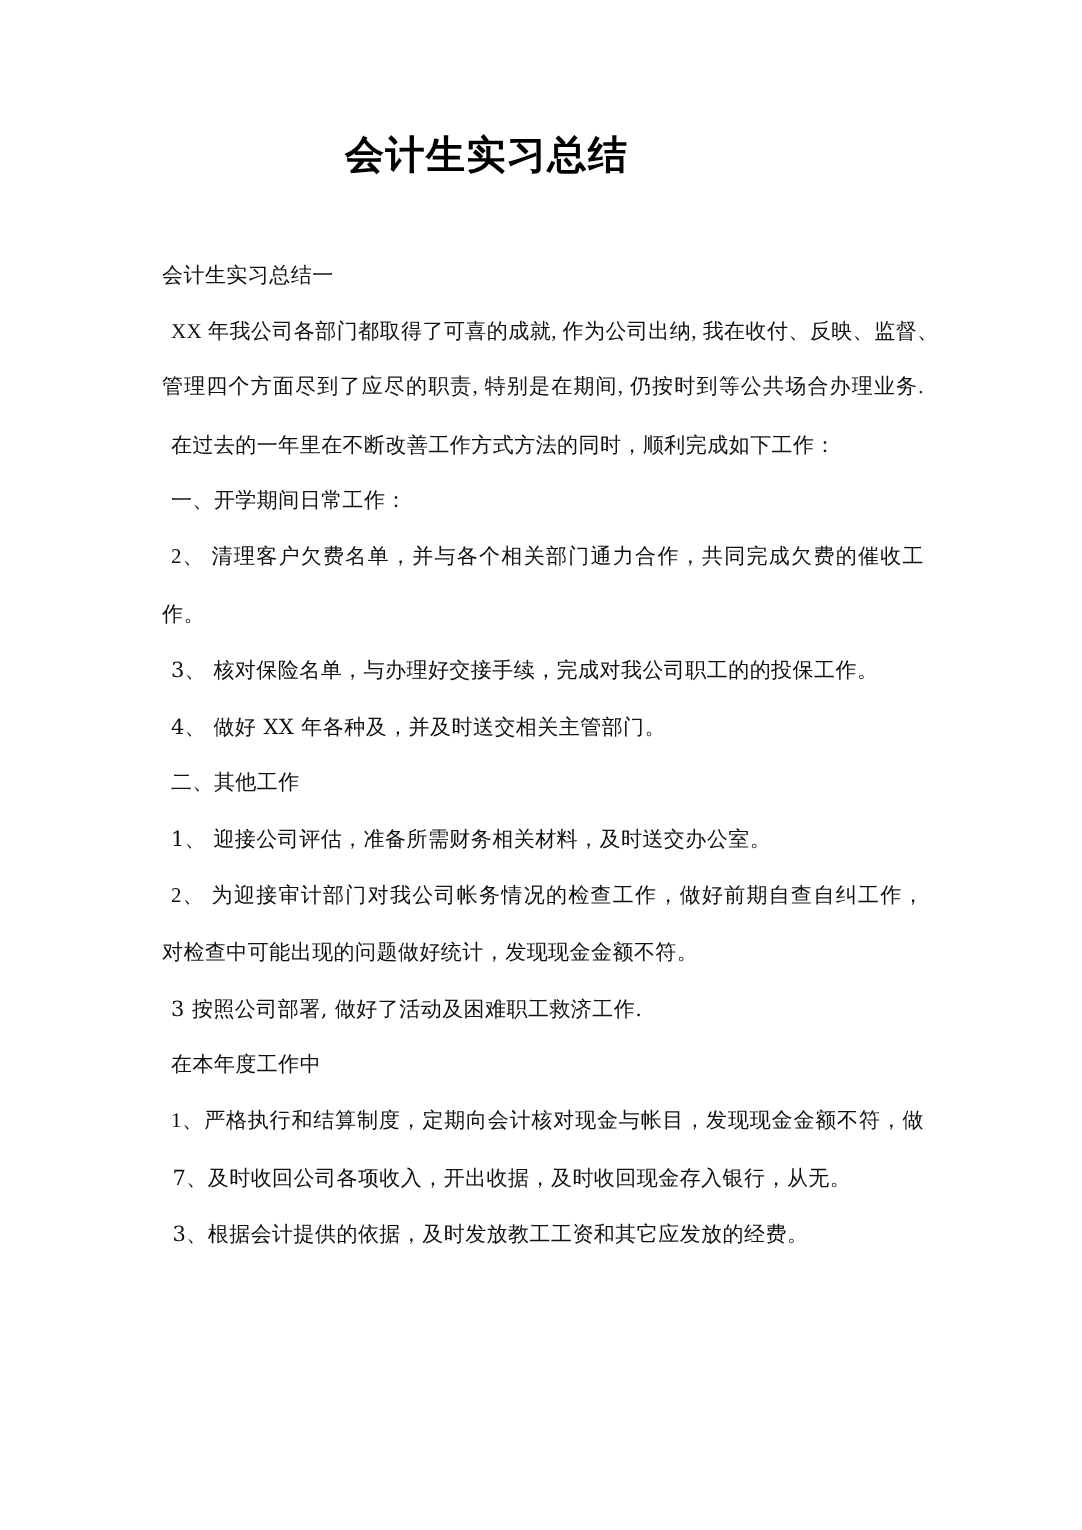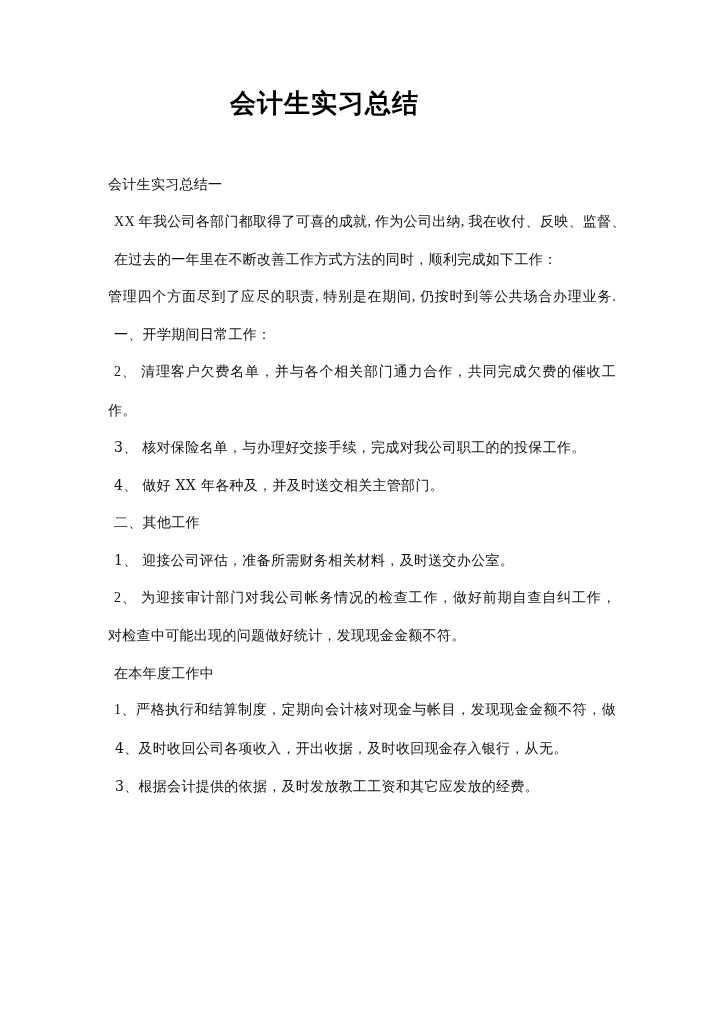--- a/index.html
+++ b/index.html
@@ -16,29 +16,30 @@
 </style>
 </head>
 <body>
 
 <div class="page">
   <div class="title">会计生实习总结</div>
 
   <div class="body">
     <div class="line">会计生实习总结一</div>
     <div class="line ind1 justify">XX 年我公司各部门都取得了可喜的成就, 作为公司出纳, 我在收付、反映、监督、</div>
+    <div class="line justify">管理四个方面尽到了应尽的职责, 特别是在期间, 仍按时到等公共场合办理业务.</div>
     <div class="line ind1">在过去的一年里在不断改善工作方式方法的同时，顺利完成如下工作：</div>
-    <div class="line justify">管理四个方面尽到了应尽的职责, 特别是在期间, 仍按时到等公共场合办理业务.</div>
     <div class="line ind1">一、开学期间日常工作：</div>
     <div class="line ind1 justify">2、  清理客户欠费名单，并与各个相关部门通力合作，共同完成欠费的催收工</div>
     <div class="line">作。</div>
     <div class="line ind1">3、  核对保险名单，与办理好交接手续，完成对我公司职工的的投保工作。</div>
     <div class="line ind1">4、  做好 XX 年各种及，并及时送交相关主管部门。</div>
     <div class="line ind1">二、其他工作</div>
     <div class="line ind1">1、  迎接公司评估，准备所需财务相关材料，及时送交办公室。</div>
     <div class="line ind1 justify">2、  为迎接审计部门对我公司帐务情况的检查工作，做好前期自查自纠工作，</div>
     <div class="line">对检查中可能出现的问题做好统计，发现现金金额不符。</div>
+    <div class="line ind1">3 按照公司部署, 做好了活动及困难职工救济工作.</div>
     <div class="line ind1">在本年度工作中</div>
     <div class="line ind1 justify">1、严格执行和结算制度，定期向会计核对现金与帐目，发现现金金额不符，做</div>
-    <div class="line ind2">4、及时收回公司各项收入，开出收据，及时收回现金存入银行，从无。</div>
+    <div class="line ind2">7、及时收回公司各项收入，开出收据，及时收回现金存入银行，从无。</div>
     <div class="line ind2">3、根据会计提供的依据，及时发放教工工资和其它应发放的经费。</div>
   </div>
 </div>
 
 </body></html>

